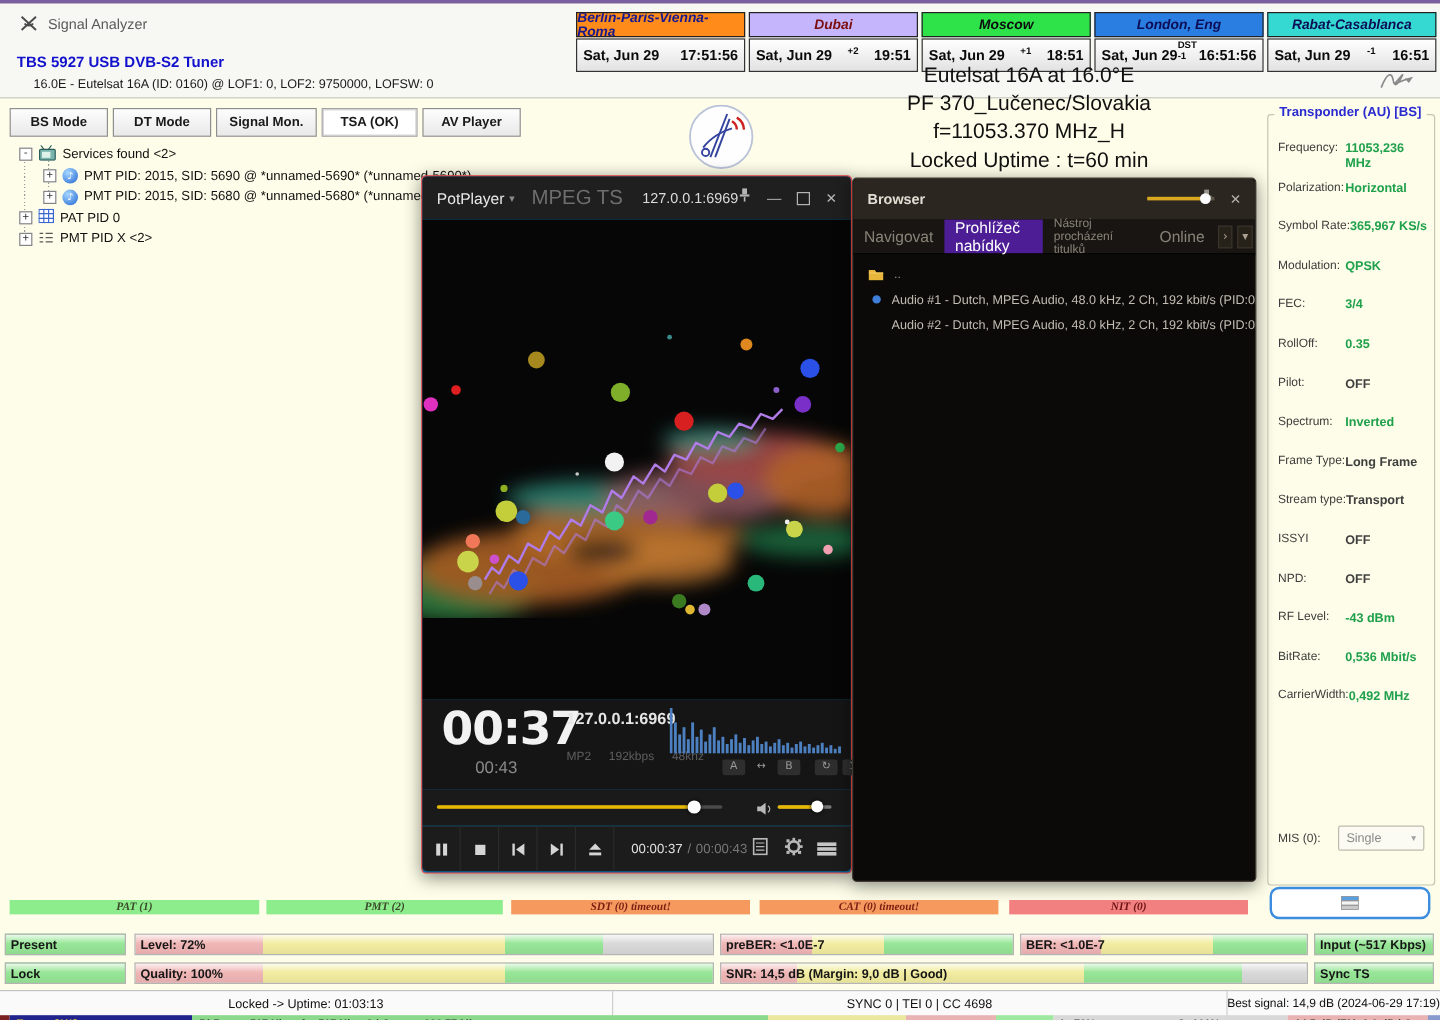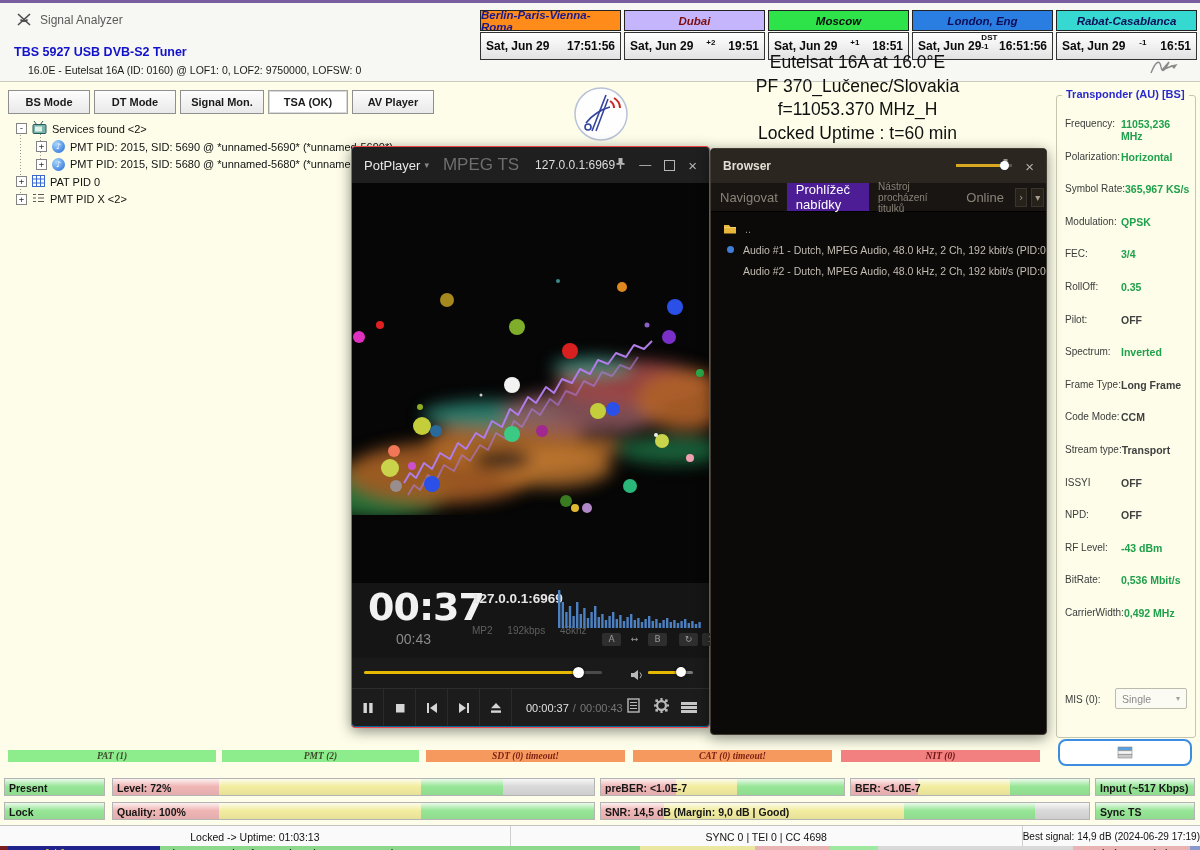--- a/index.html
+++ b/index.html
@@ -534,24 +534,20 @@
       </div>
     <div class="tp-row">
         <span class="tp-label">Spectrum:</span>
         <span class="tp-val g">Inverted</span>
       </div>
     <div class="tp-row">
         <span class="tp-label">Frame Type:</span>
         <span class="tp-val d">Long Frame</span>
       </div>
     <div class="tp-row">
-        <span class="tp-label">Code Mode:</span>
-        <span class="tp-val d">CCM</span>
-      </div>
-    <div class="tp-row">
         <span class="tp-label">Stream type:</span>
         <span class="tp-val d">Transport</span>
       </div>
     <div class="tp-row">
         <span class="tp-label">ISSYI</span>
         <span class="tp-val d">OFF</span>
       </div>
     <div class="tp-row">
         <span class="tp-label">NPD:</span>
         <span class="tp-val d">OFF</span>

